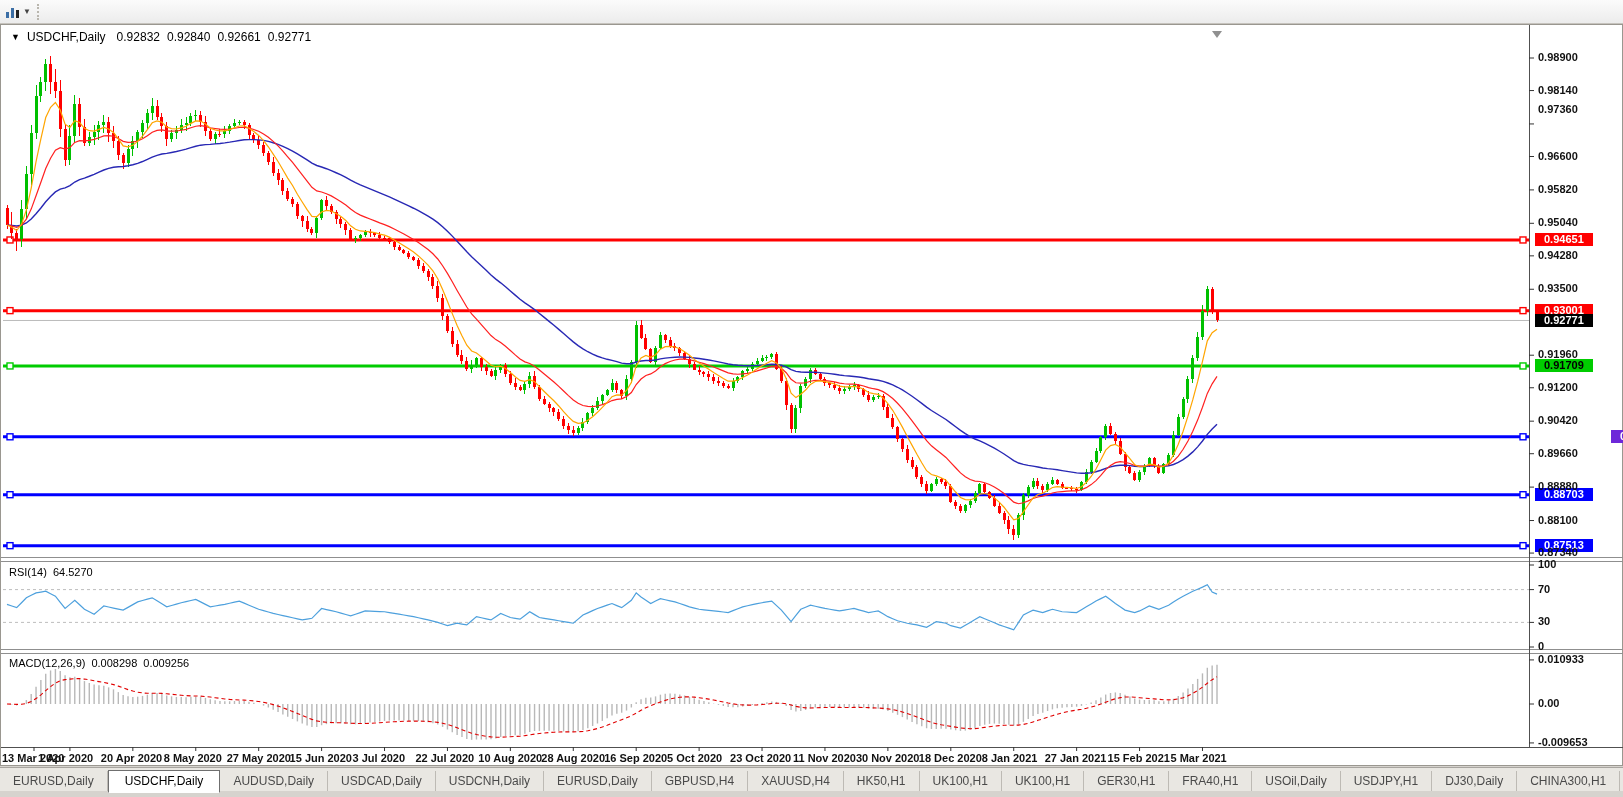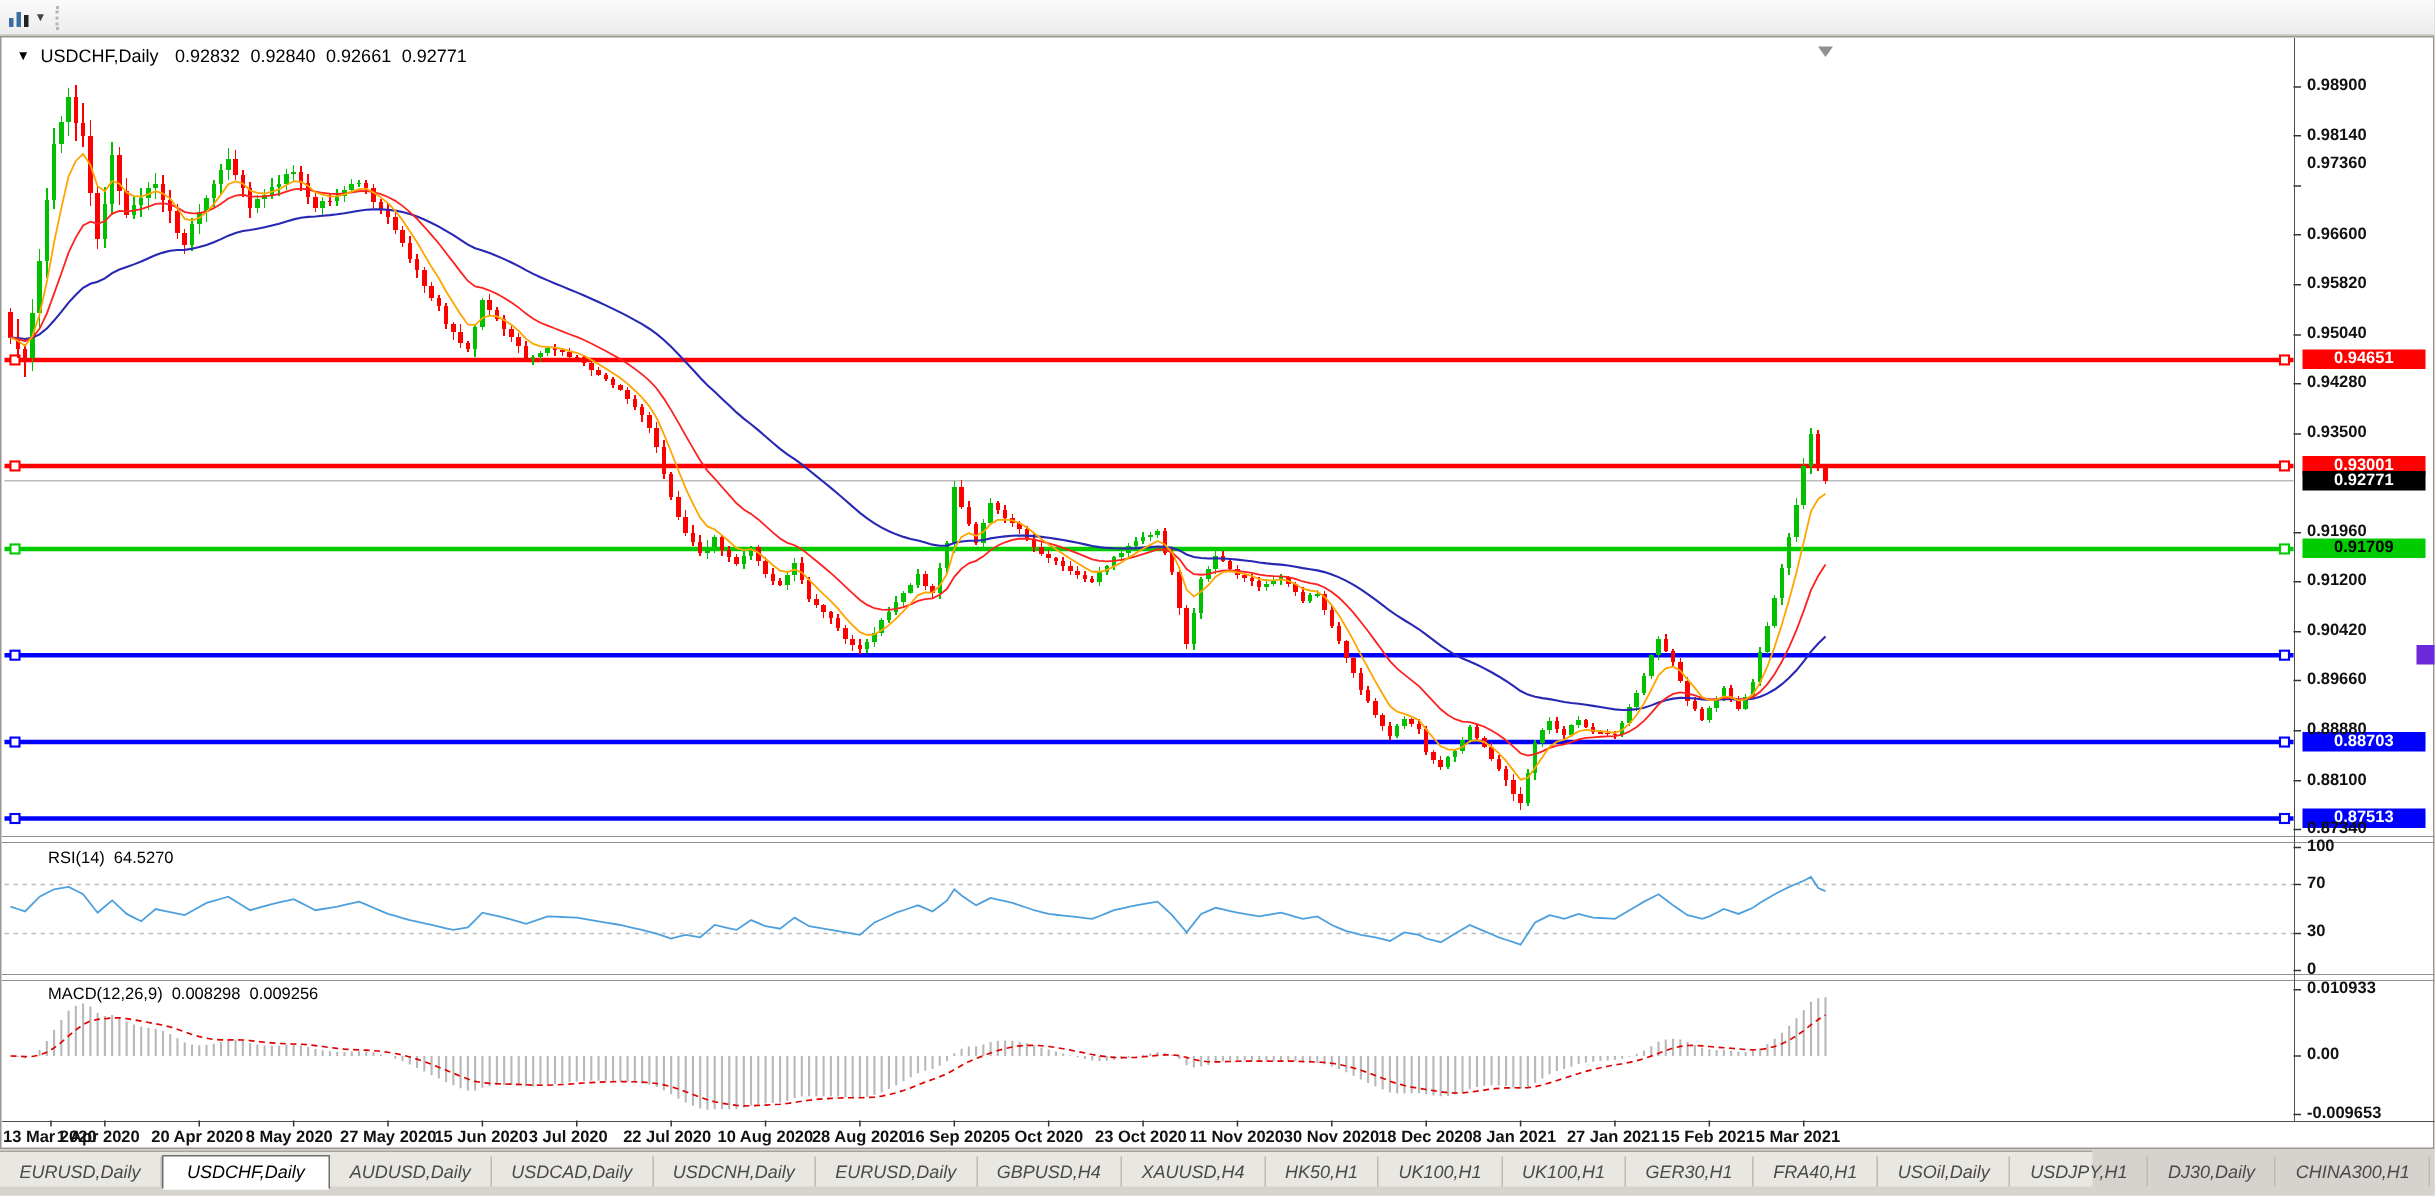--- a/index.html
+++ b/index.html
@@ -15,25 +15,25 @@
   .tf-btn.active{background:#fff;border:1px solid #9fb0c4;box-shadow:inset 0 0 2px #cfd8e4;}
   .tool-ic{width:20px;height:17px;margin-left:3px;display:flex;align-items:center;justify-content:center;}
   .caret{font-size:8px;color:#444;margin:0 2px 0 0;}
   
   #chartwin{position:absolute;left:0;top:24px;width:1623px;height:742px;background:#fff;
     border:1px solid #9a9790;box-sizing:border-box;}
   #title-row{position:absolute;left:10px;top:5px;font-size:12px;color:#000;display:flex;gap:7px;align-items:center;}
   #title-row .tri{font-size:9px;color:#000;}
   .lbl{position:absolute;font-size:11px;color:#000;white-space:nowrap;}
   .axis-lbl{font-weight:bold;color:#111;}
-  .lvl-lbl{font-weight:bold;font-size:11px;padding:0 21px;line-height:13px;position:absolute;}
-  .panel-lbl{position:absolute;font-size:11px;color:#000;display:flex;gap:6px;margin-left:23px;}
+  .lvl-lbl{font-weight:bold;font-size:11px;padding:0 9px;line-height:13px;position:absolute;}
+  .panel-lbl{position:absolute;font-size:11px;color:#000;display:flex;gap:6px;}
   
-  #tabbar{position:absolute;left:0;top:767px;width:1395px;height:24px;background:#e9e7e2;
-    border-top:1px solid #a8a5a0;display:flex;align-items:flex-end;font-style:italic;}
+  #tabbar{position:absolute;left:0;top:767px;width:1623px;height:24px;background:#e9e7e2;
+    border-top:1px solid #a8a5a0;display:flex;align-items:flex-end;}
   .tab{font-size:12px;color:#4a4a4a;padding:3px 13px 4px 13px;border-right:1px solid #bdbab4;
     white-space:nowrap;cursor:default;}
   .tab.active{background:#fff;color:#000;border:1px solid #6f6f6f;border-bottom:1px solid #fff;
     padding:3px 16px 4px 16px;margin-bottom:-1px;position:relative;z-index:2;}
   #bottomstrip{position:absolute;left:0;top:791px;width:1623px;height:6px;background:#d6d3ce;}
   svg{position:absolute;left:0;top:0;}
 </style>
 </head>
 <body>
 

